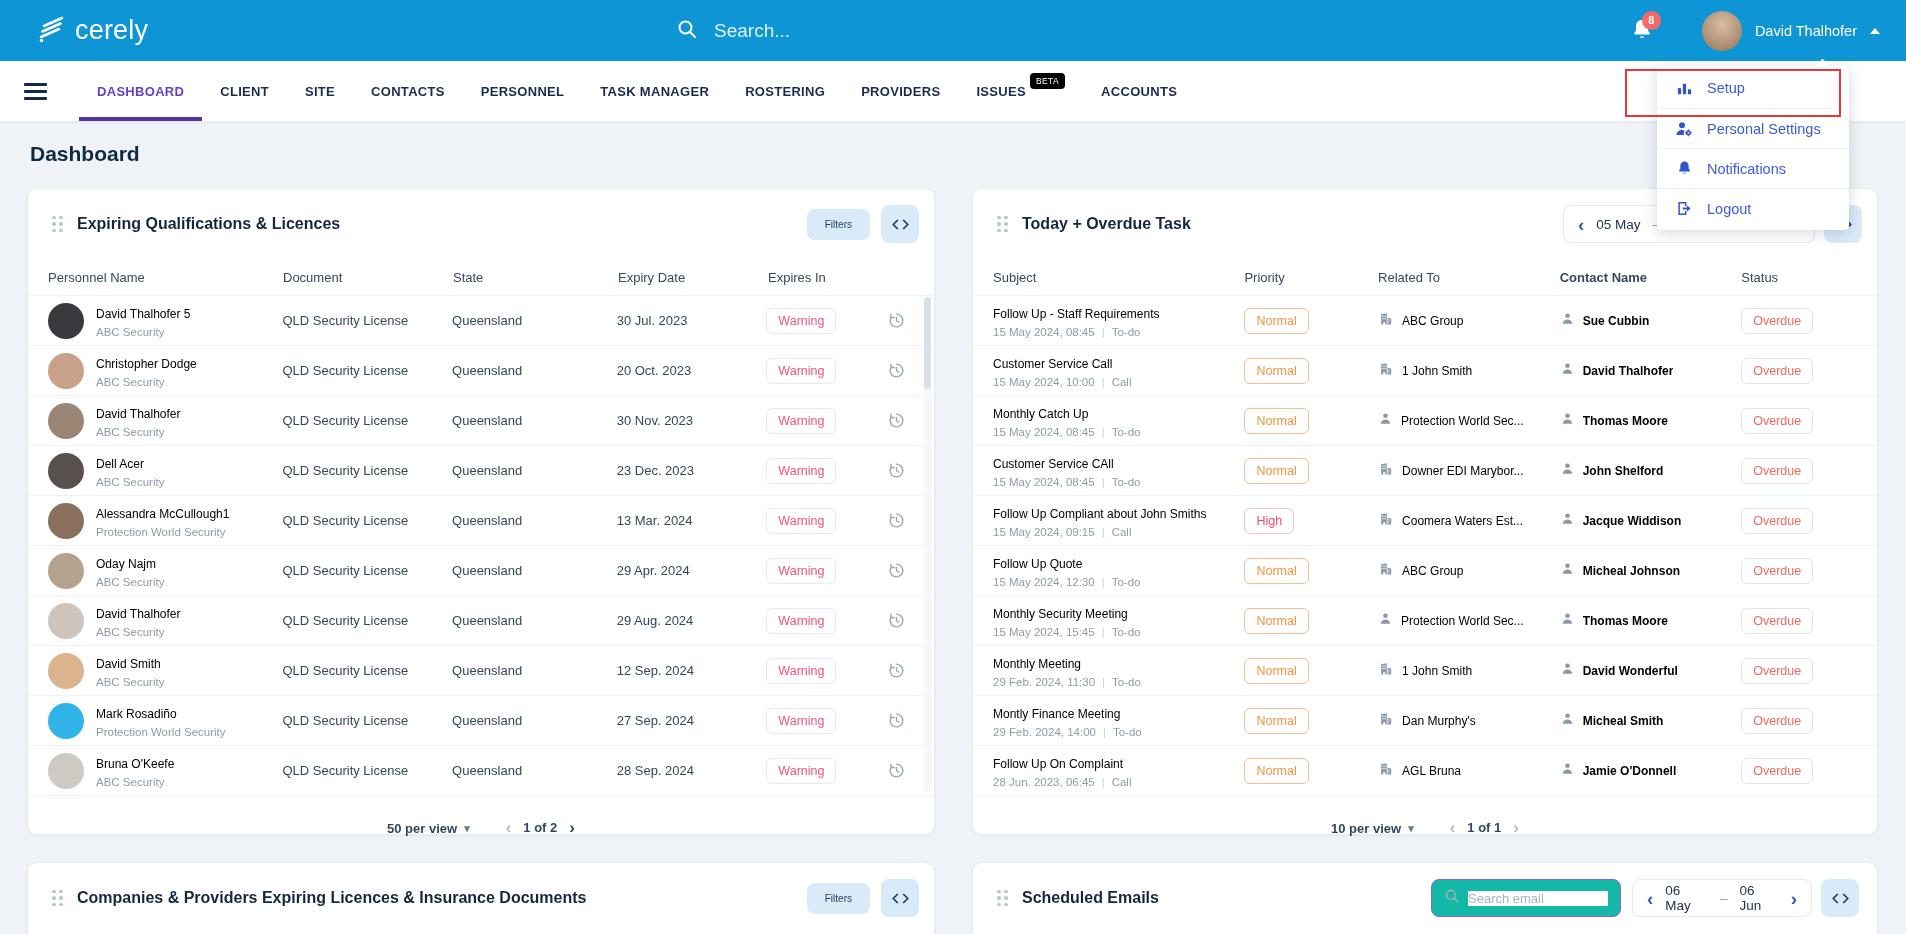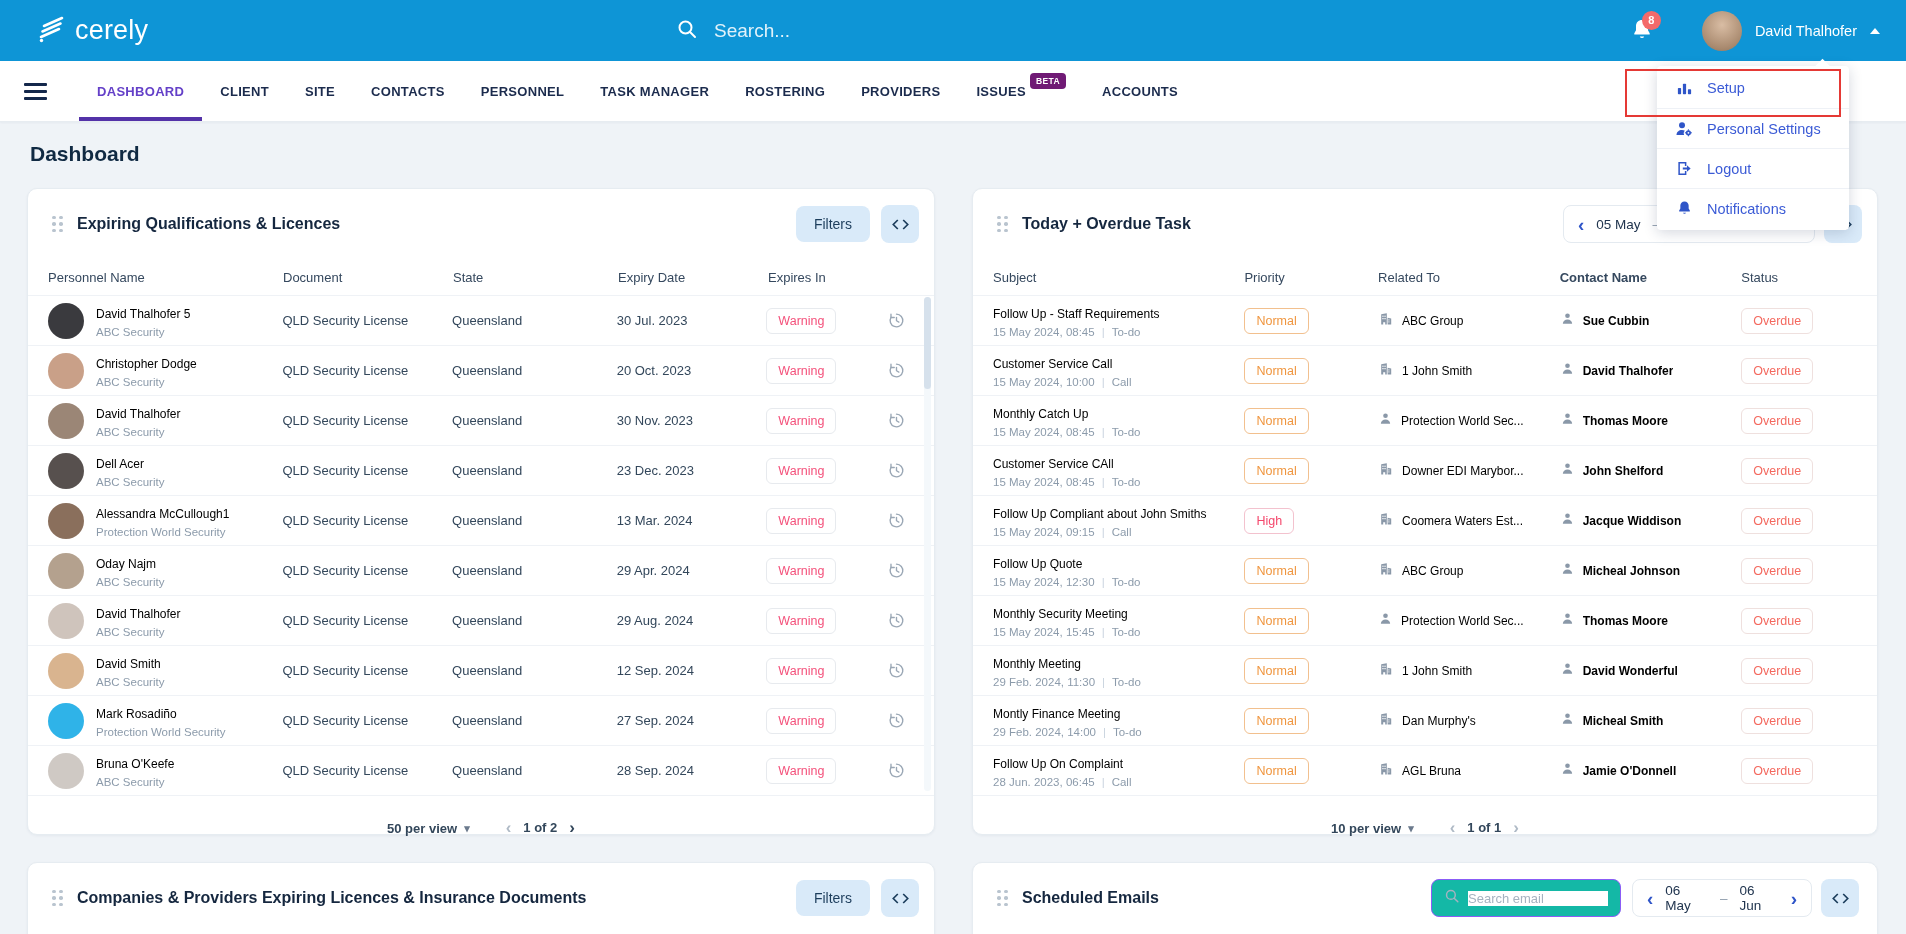--- a/index.html
+++ b/index.html
@@ -24,40 +24,40 @@
   
   .navbar { position:relative; height:61px; background:#fff; border-bottom:1px solid #E7ECF1;
     box-shadow:0 1px 2px rgba(30,50,90,.05); display:flex; align-items:center; }
   .hamburger { margin-left:24px; width:23px; cursor:pointer; }
   .hamburger div { height:3px; background:#14284B; border-radius:1px; margin:4px 0; }
   .nav-items { display:flex; align-items:center; gap:36px; margin-left:50px; height:100%; }
   .nav-item { position:relative; display:flex; align-items:flex-start; gap:4px; height:100%; align-items:center;
     font-size:13px; font-weight:700; letter-spacing:.3px; color:#1B2B4D; cursor:pointer; white-space:nowrap; }
   .nav-item.active { color:#6440C8; }
   .nav-item.active::after { content:""; position:absolute; left:-18px; right:-18px; bottom:0; height:4px; background:#5332A8; }
-  .beta-badge { background:#701a75; color:#fff; font-size:8.5px; font-weight:700; letter-spacing:.4px;
+  .beta-badge { background:#000000; color:#fff; font-size:8.5px; font-weight:400; letter-spacing:.4px;
     border-radius:4px; padding:3px 6px; position:relative; top:-10px; }
 
   
   main { position:relative; height:812px; }
   .page-title { position:absolute; left:30px; top:20px; font-size:21px; font-weight:700; color:#102A43; }
 
   .card { position:absolute; background:#fff; border:1px solid #E6ECF1; border-radius:10px;
     box-shadow:0 1px 3px rgba(20,40,80,.05); }
   #card-qual  { left:27px;  top:66px;  width:908px; height:647px; }
   #card-tasks { left:972px; top:66px;  width:906px; height:647px; }
   #card-comp  { left:27px;  top:740px; width:908px; height:110px; }
   #card-mail  { left:972px; top:740px; width:906px; height:110px; }
 
   .card-head { position:relative; height:70px; display:flex; align-items:center; padding:0 15px 0 24px; }
   .drag-dots { display:grid; grid-template-columns:repeat(2,4px); grid-gap:3px; margin-right:14px; cursor:grab; }
   .drag-dots i { width:3.5px; height:3.5px; border-radius:50%; background:#B9C4CF; }
   .card-title { font-size:16px; font-weight:700; color:#15273F; }
   .head-right { margin-left:auto; display:flex; align-items:center; gap:11px; }
-  .btn-soft { background:#D9EAF9; color:#1C3D5C; border:none; border-radius:8px; font-size:14px;
+  .btn-soft { background:#D9EAF9; color:#1C3D5C; border:none; border-radius:8px; font-size:10px;
     font-family:inherit; padding:10px 18px; cursor:pointer; }
   .btn-arrows { background:#D9EAF9; border:none; border-radius:8px; width:38px; height:38px; cursor:pointer;
     display:flex; align-items:center; justify-content:center; gap:3px; }
 
   
   .col-head { display:flex; align-items:center; height:36px; padding:0 18px 0 20px;
     font-size:13px; color:#35485E; }
   .rows { position:relative; }
   .link { color:#000000; text-decoration:none; font-size:12px; cursor:pointer; white-space:nowrap; overflow:hidden;text-align:center; }
   .sub { color:#8C9BAB; font-size:11.5px; margin-top:4px; white-space:nowrap; }
@@ -913,30 +913,30 @@
           <rect x="12.9" y="9.3" width="1" height="1.4"></rect>
           <rect x="12.9" y="14.9" width="1" height="1.4"></rect>
           <rect x="9.9" y="12.3" width="1.4" height="1"></rect>
           <rect x="15.5" y="12.3" width="1.4" height="1"></rect>
         </svg>
       </span>
     <span>Personal Settings</span>
   </div>
     <div class="menu-item">
     <span class="menu-icon">
+        <svg width="17" height="18" viewBox="0 0 24 26" fill="#2F55C8">
+          <path d="M12 2c-3.6 0-6 2.6-6 6v4.2L4.3 15.3v1.2h15.4v-1.2L18 12.2V8c0-3.4-2.4-6-6-6z"></path>
+          <path d="M9.8 18.4a2.3 2.3 0 0 0 4.4 0z"></path>
+        </svg>
+      </span>
+    <span>Notifications</span>
+  </div>
+    <div class="menu-item">
+    <span class="menu-icon">
         <svg width="17" height="17" viewBox="0 0 18 18" fill="#2F55C8">
           <path d="M2.5 2h8.5v4.3h-1.6V3.6H4.1v10.8h5.3v-2.7h1.6V16H2.5z"></path>
           <path d="M11.6 5.6 15.5 9l-3.9 3.4V10H7.2V8h4.4z"></path>
         </svg>
       </span>
     <span>Logout</span>
   </div>
-    <div class="menu-item">
-    <span class="menu-icon">
-        <svg width="17" height="18" viewBox="0 0 24 26" fill="#2F55C8">
-          <path d="M12 2c-3.6 0-6 2.6-6 6v4.2L4.3 15.3v1.2h15.4v-1.2L18 12.2V8c0-3.4-2.4-6-6-6z"></path>
-          <path d="M9.8 18.4a2.3 2.3 0 0 0 4.4 0z"></path>
-        </svg>
-      </span>
-    <span>Notifications</span>
-  </div>
   </div>
 <div class="annotation-box"></div>
 
 </body></html>

